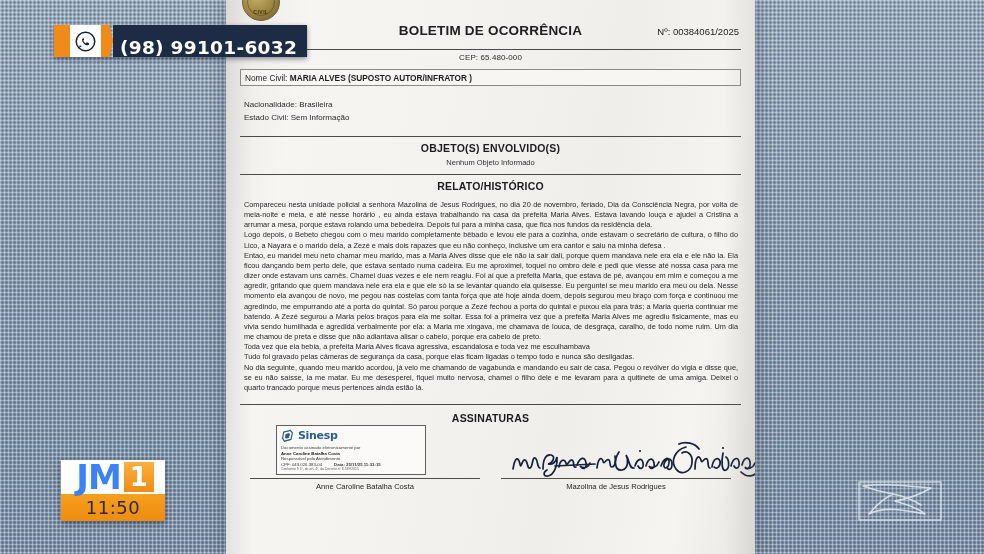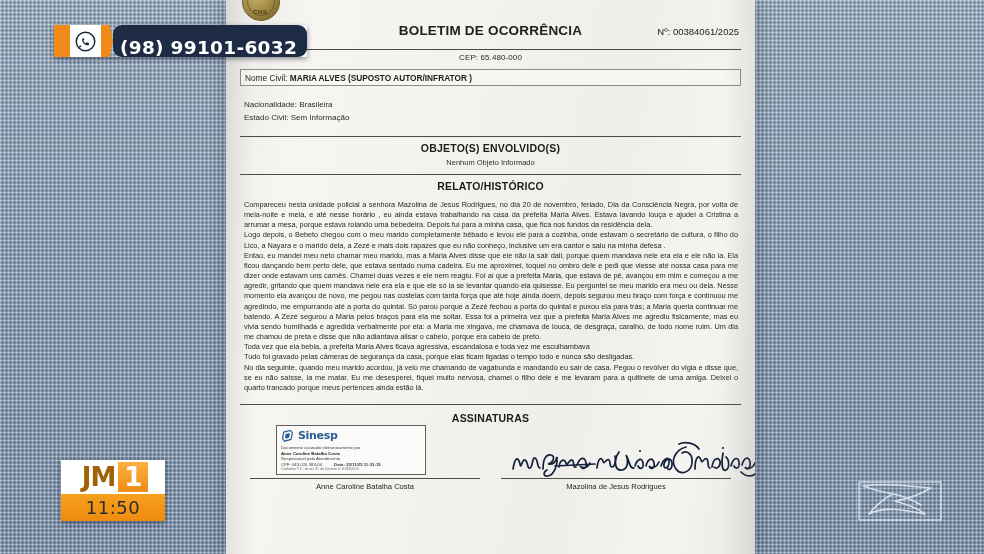--- a/index.html
+++ b/index.html
@@ -261,44 +261,43 @@
   .wb-text {
     background: #1d2c44;
     color: #ffffff;
     font-size: 18.5px;
     font-weight: bold;
     letter-spacing: 0.3px;
     display: flex;
     align-items: center;
     padding: 12px 10px 0 7px;
     font-family: "DejaVu Sans", sans-serif;
-    border-radius: 9px;
   }
 
   
   #jm1-bug {
     position: absolute;
     left: 61px;
     top: 460px;
     width: 104px;
     box-shadow: 0 2px 6px rgba(10,18,30,0.4);
   }
   .jm1-top {
     background: #ffffff;
     height: 34px;
     display: flex;
     align-items: center;
     justify-content: center;
     gap: 1px;
     padding-left: 4px;
   }
   .jm1-letters {
-    font-size: 26px;
-    font-weight: bold;
-    color: #a16207;
+    font-size: 34px;
+    font-weight: bold;
+    color: #3b82f6;
     letter-spacing: -1px;
     font-family: "DejaVu Sans", sans-serif;
     line-height: 1;
   }
   .jm1-one {
     background: linear-gradient(180deg, #fbb040 0%, #f18b13 100%);
     width: 30px;
     height: 30px;
     display: flex;
     align-items: center;

